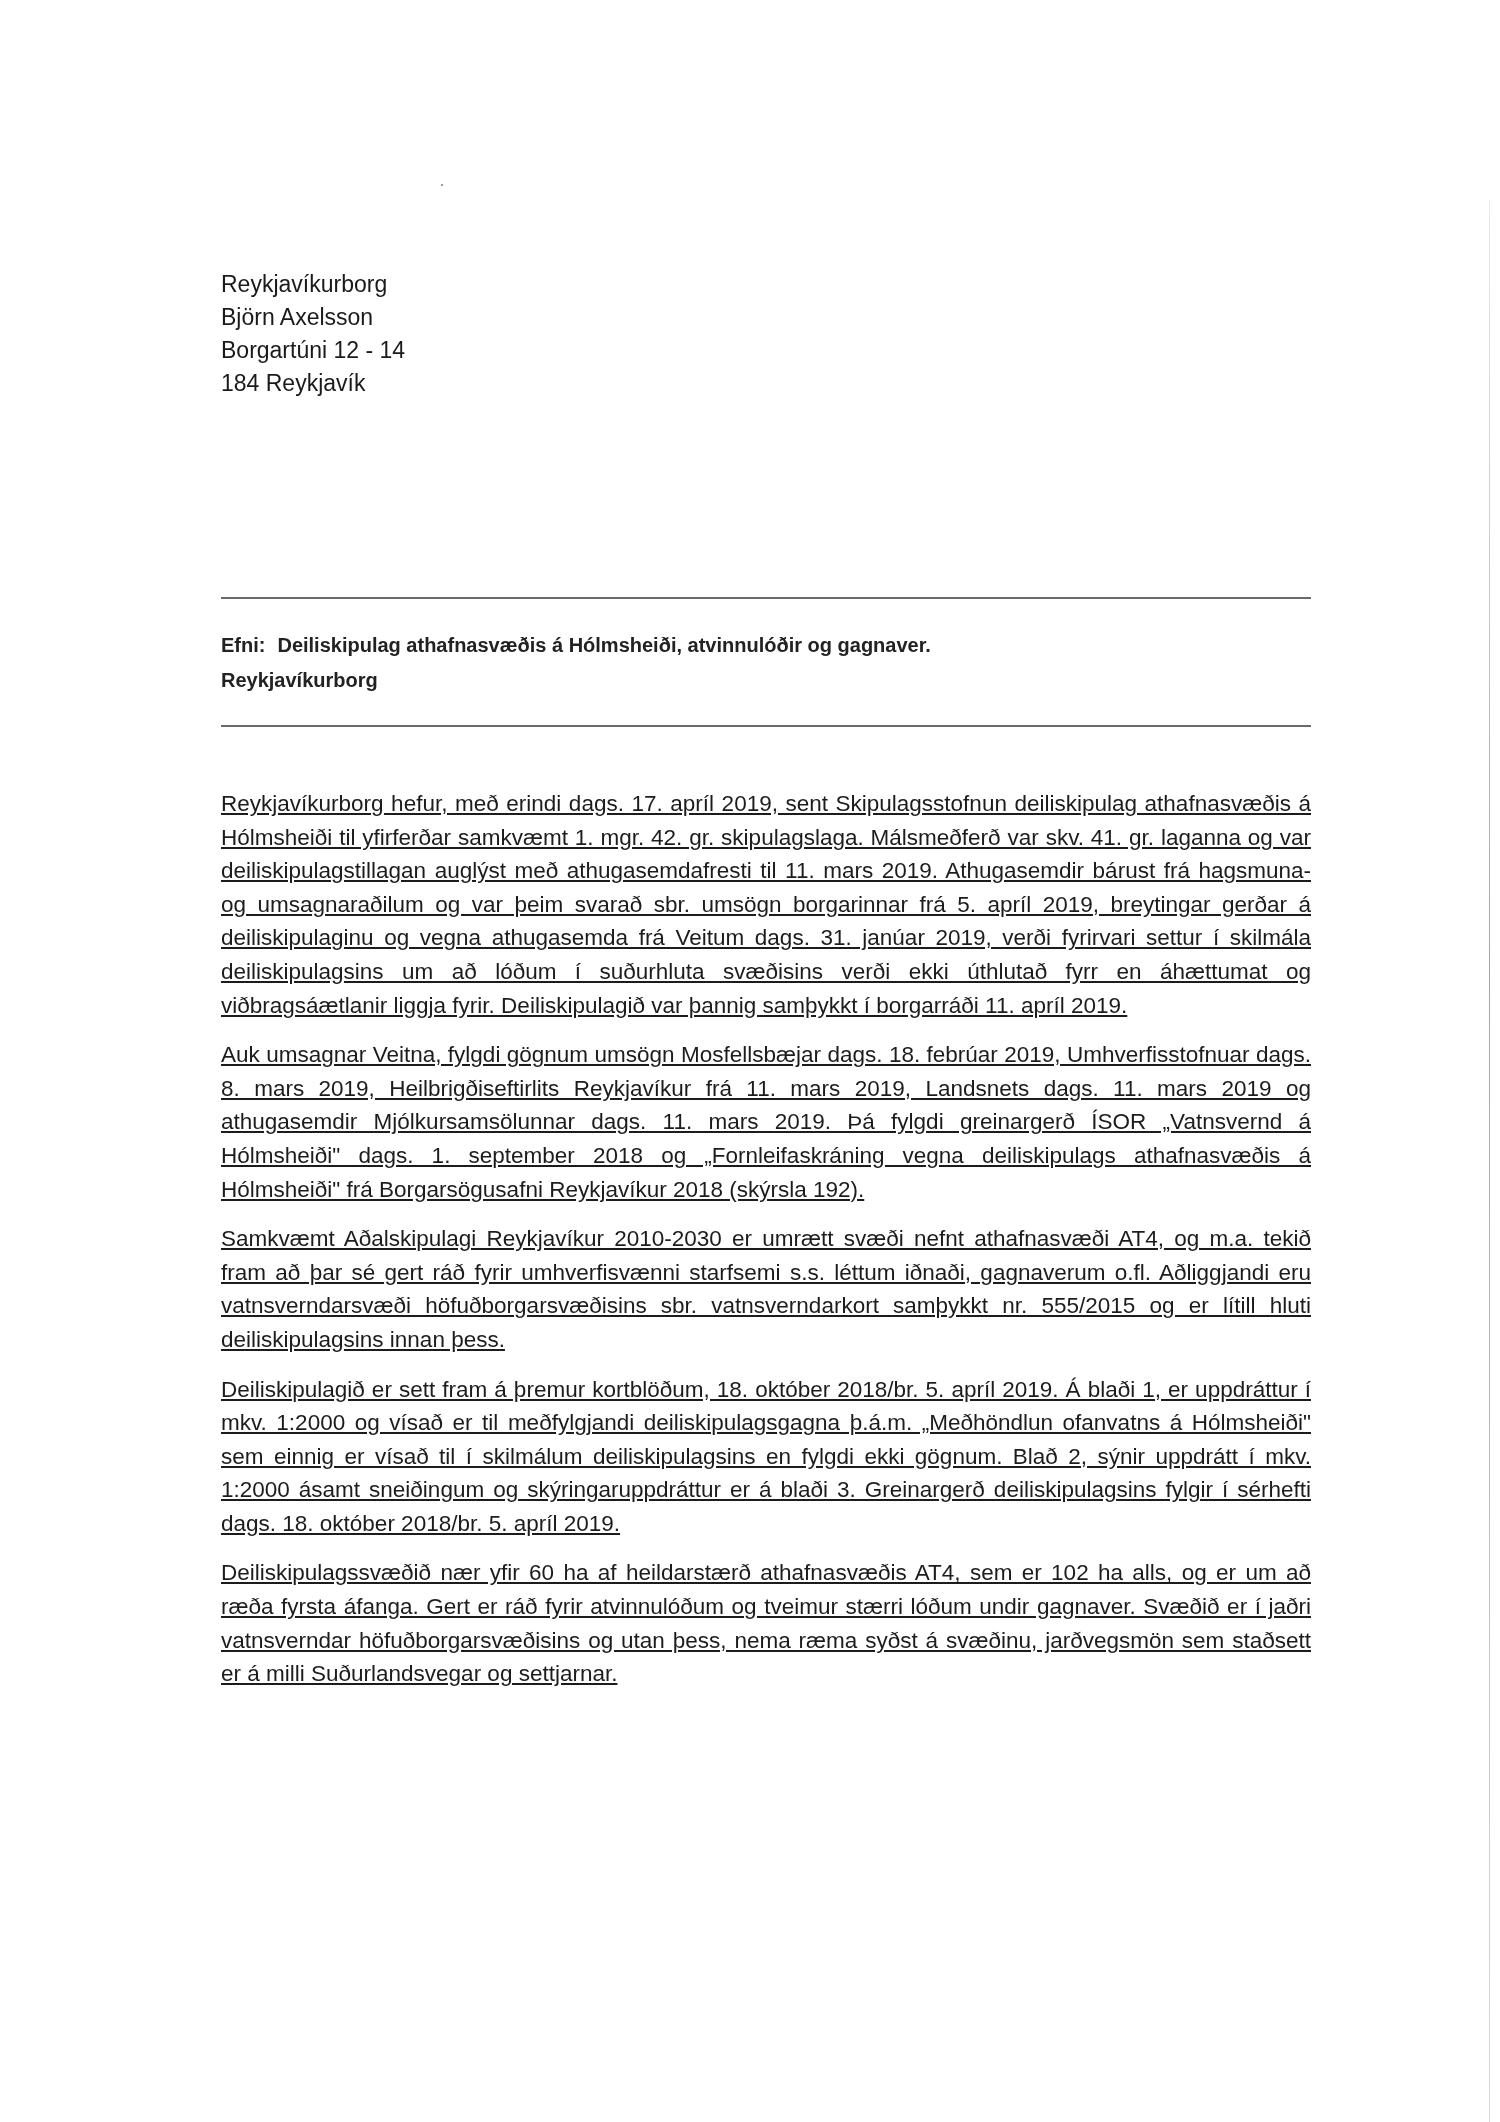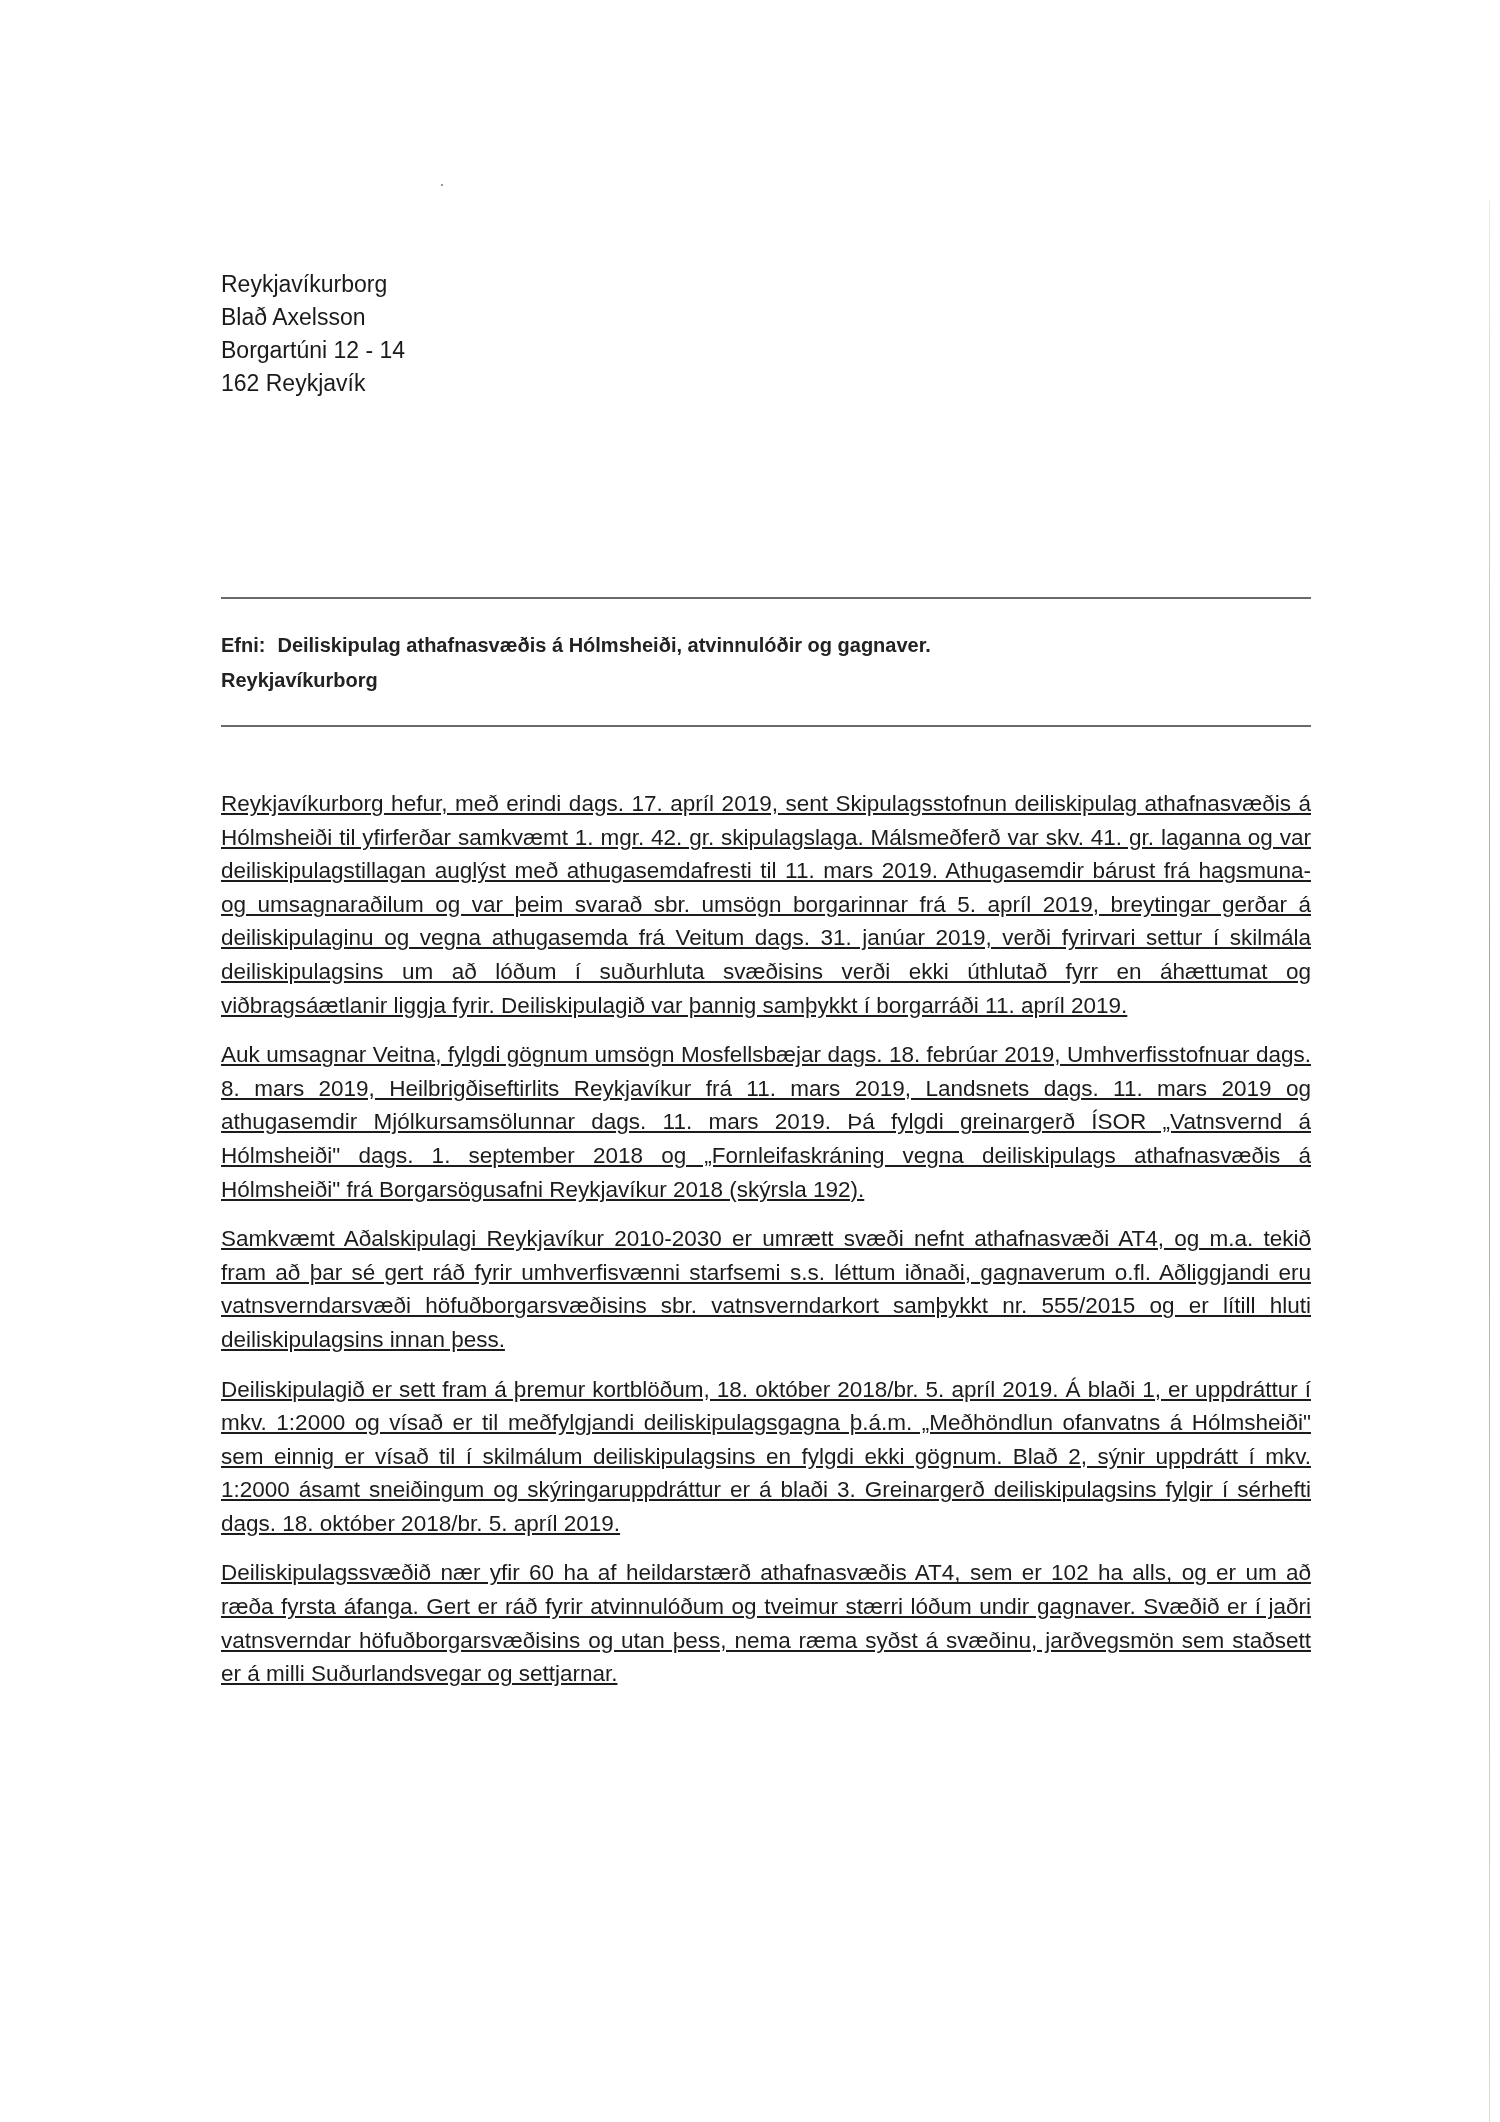--- a/index.html
+++ b/index.html
@@ -31,23 +31,23 @@
 </style>
 </head>
 <body>
 
 <div class="page">
   <div class="speck"></div>
   <div class="scan-edge"></div>
 
   <div class="address">
     <div>Reykjavíkurborg</div>
-    <div>Blað Axelsson</div>
+    <div>Björn Axelsson</div>
     <div>Borgartúni 12 - 14</div>
-    <div>162 Reykjavík</div>
+    <div>184 Reykjavík</div>
   </div>
 
 
   <div class="rule top"></div>
 
   <div class="subject">
     <div>
       <span class="label">Efni:</span><span>Deiliskipulag athafnasvæðis á Hólmsheiði, atvinnulóðir og gagnaver.</span>
     </div>
     <div>Reykjavíkurborg</div>

